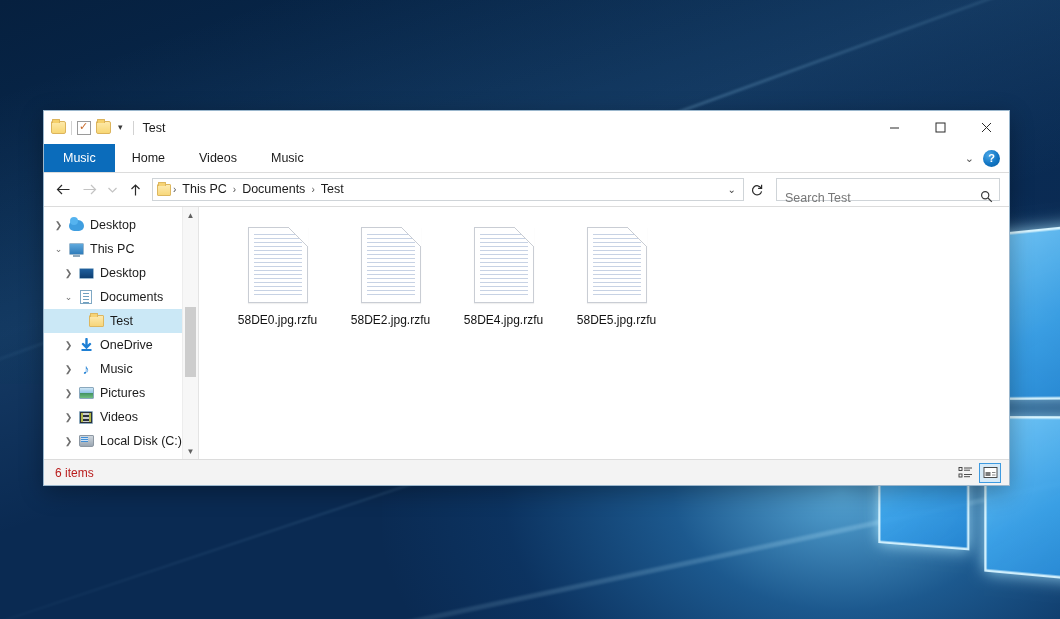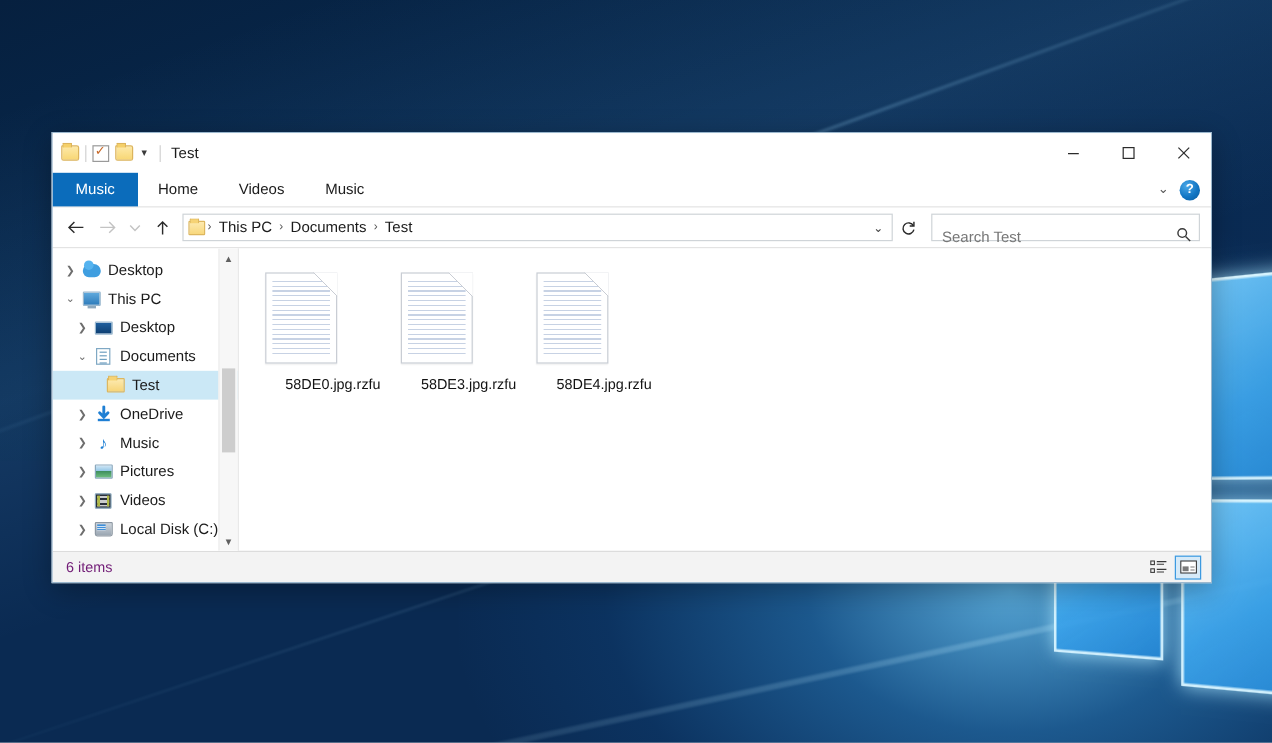--- a/index.html
+++ b/index.html
@@ -374,20 +374,21 @@
     flex-wrap: wrap;
     align-content: flex-start;
     overflow: hidden;
     min-width: 0;
   }
   .fileitem {
     width: 113px;
     height: 122px;
     display: flex;
     flex-direction: column;
+    align-items: center;
     cursor: default;
     padding-top: 2px;
   }
   .doc-icon {
     width: 60px; height: 76px;
     position: relative;
     background: #ffffff;
     border: 1px solid #c9cdd4;
     border-top-right-radius: 0;
     box-shadow: 0 1px 1px rgba(0,0,0,0.06);
@@ -416,21 +417,21 @@
   
   .statusbar {
     height: 26px;
     background: #f3f3f3;
     border-top: 1px solid #dcdcdc;
     display: flex;
     align-items: center;
     padding: 0 8px 0 11px;
     flex: 0 0 auto;
   }
-  .status-text { font-size: 12px; color: #701a75; }
+  .status-text { font-size: 12px; color: #b91c1c; }
   .status-spacer { flex: 1; }
   .viewbtns { display: flex; gap: 3px; align-items: center; }
   .vbtn {
     width: 22px; height: 20px;
     display: flex; align-items: center; justify-content: center;
     border: 1px solid transparent;
   }
   .vbtn.active { border-color: #3d9ae0; background: #d6eaf8; }
 </style>
 </head>
@@ -652,37 +653,44 @@
 
       <div class="fileitem">
         <div class="doc-icon">
           <div class="lines"></div>
           <div class="foldline"></div>
         </div>
         <div class="fname">58DE0.jpg.rzfu</div>
       </div>
 
 
-
       <div class="fileitem">
         <div class="doc-icon">
           <div class="lines"></div>
           <div class="foldline"></div>
         </div>
-        <div class="fname">58DE3.jpg.rzfu</div>
-      </div>
+        <div class="fname">58DE2.jpg.rzfu</div>
+      </div>
+
 
       <div class="fileitem">
         <div class="doc-icon">
           <div class="lines"></div>
           <div class="foldline"></div>
         </div>
         <div class="fname">58DE4.jpg.rzfu</div>
       </div>
 
+      <div class="fileitem">
+        <div class="doc-icon">
+          <div class="lines"></div>
+          <div class="foldline"></div>
+        </div>
+        <div class="fname">58DE5.jpg.rzfu</div>
+      </div>
 
     </div>
   </div>
 
   <div class="statusbar">
     <div class="status-text">6 items</div>
     <div class="status-spacer"></div>
     <div class="viewbtns">
       <div class="vbtn">
         <svg width="15" height="13" viewBox="0 0 15 13">

